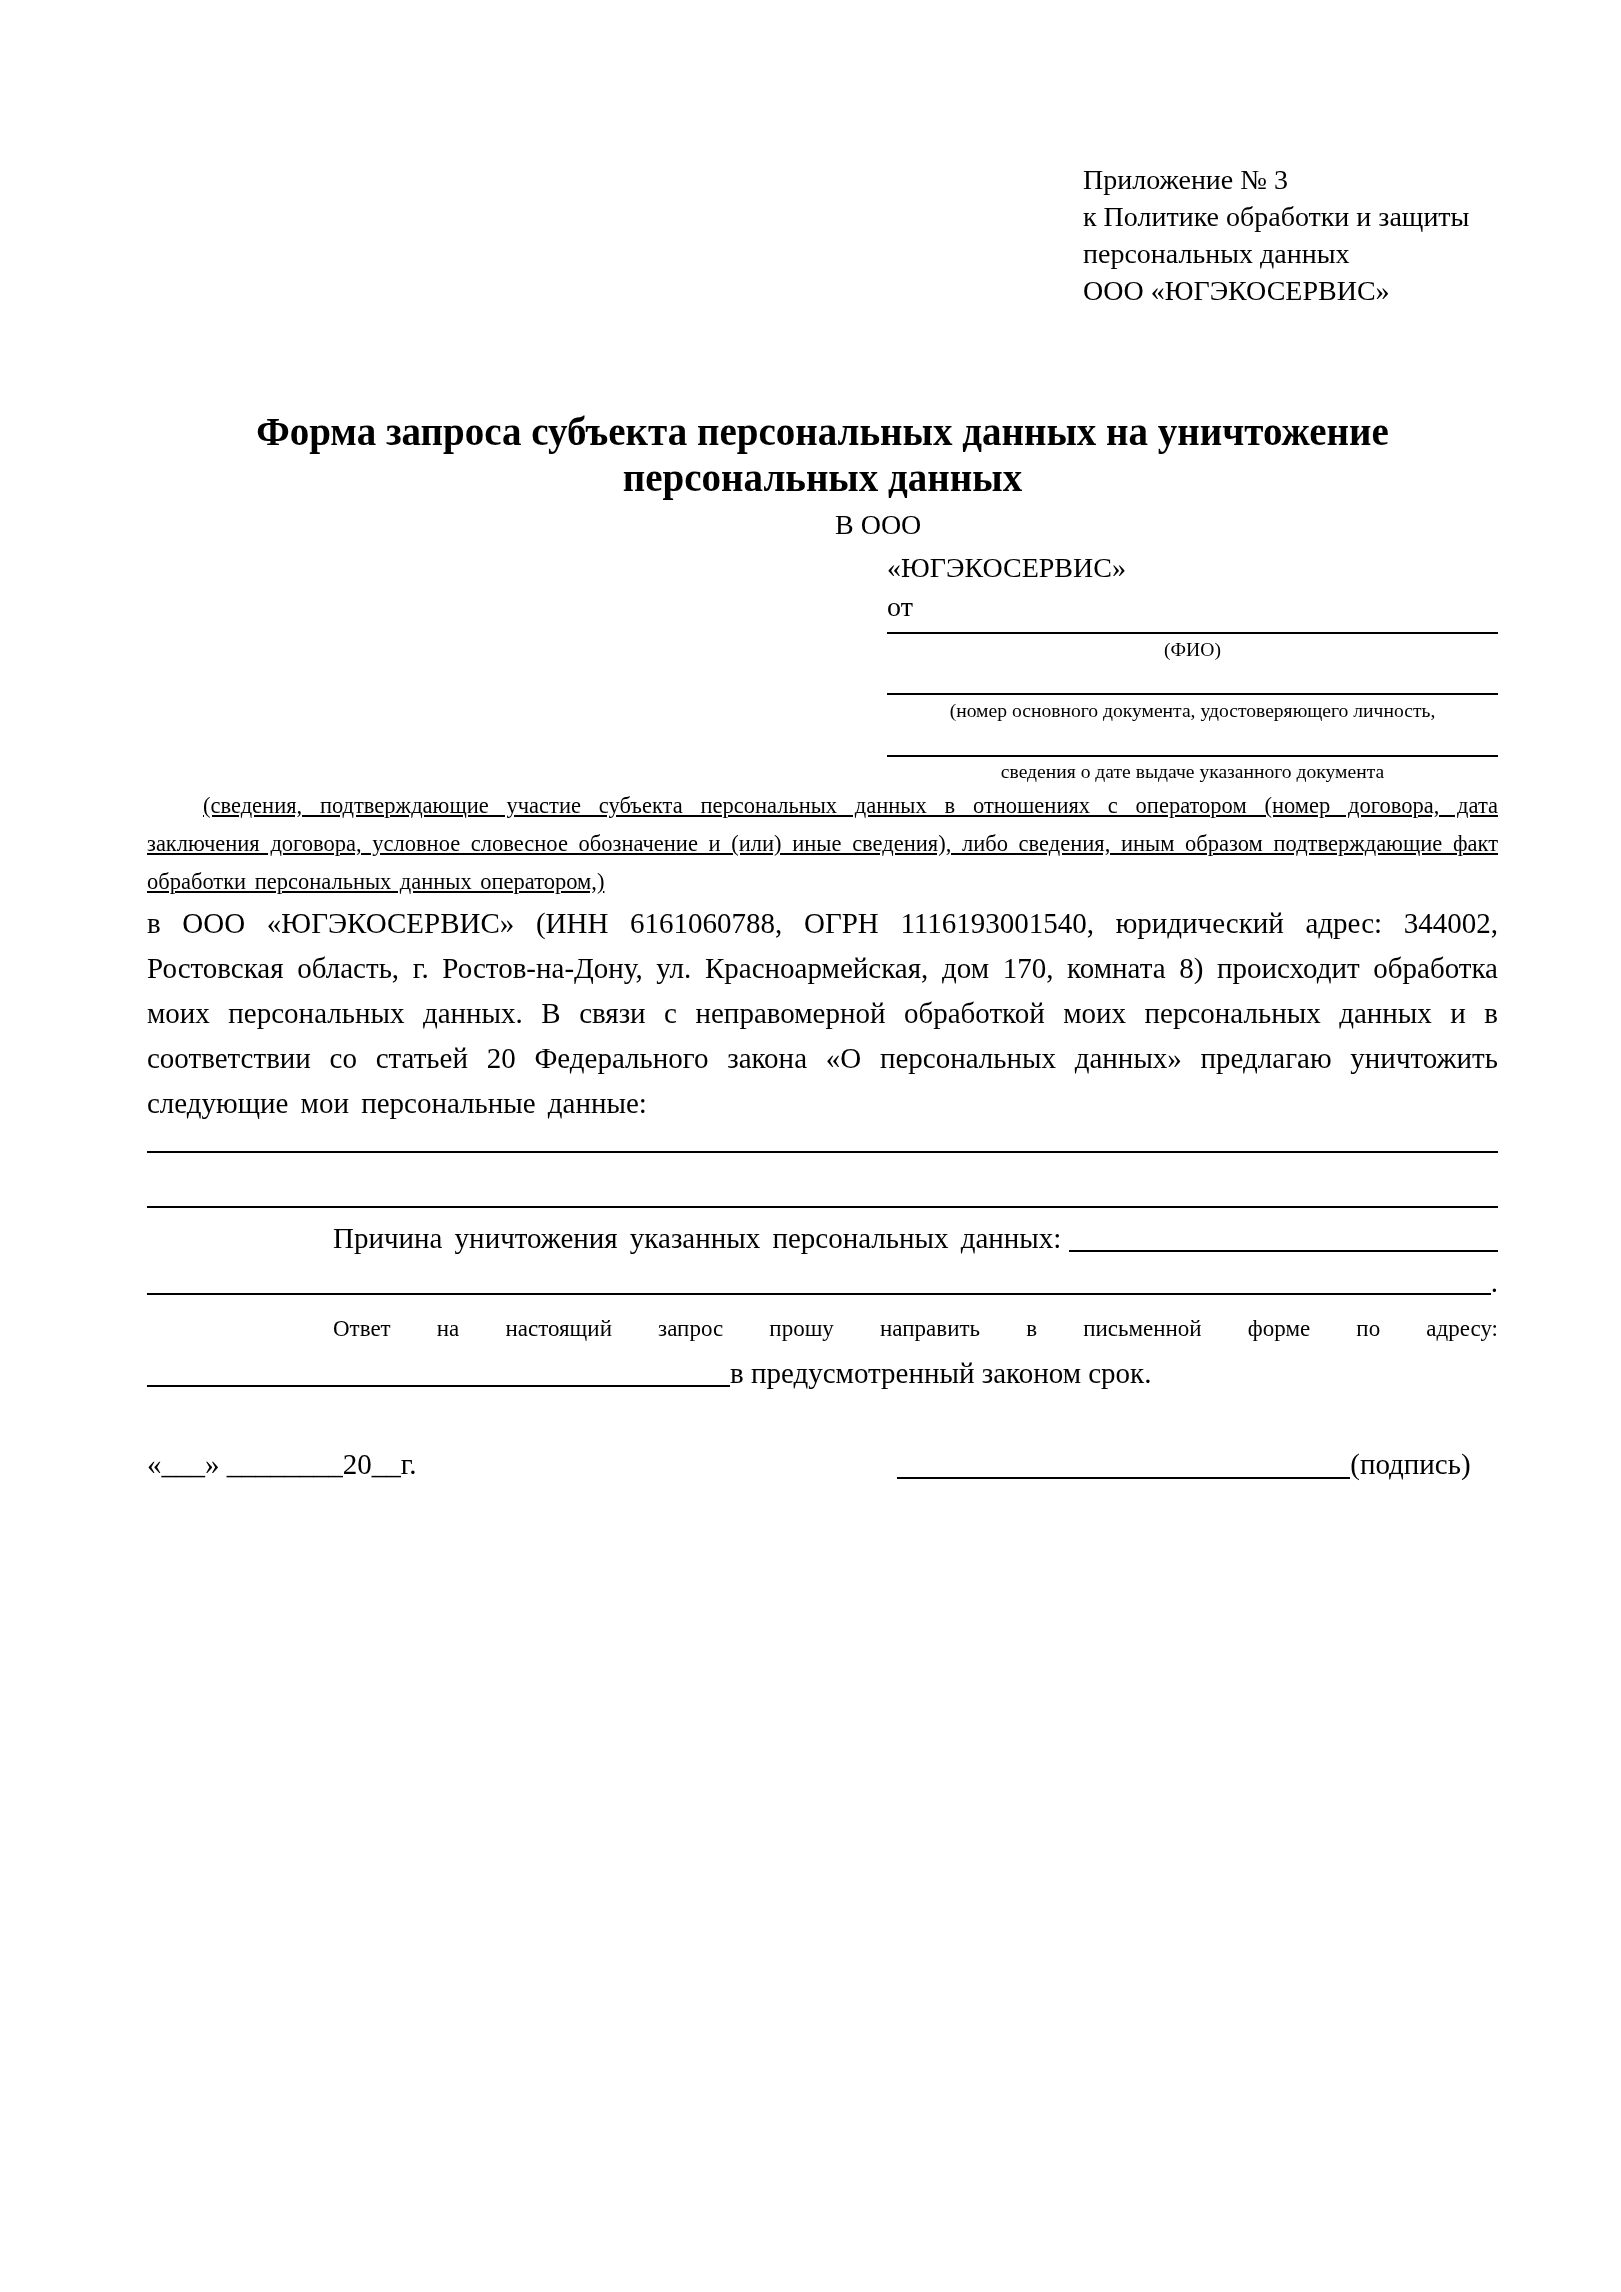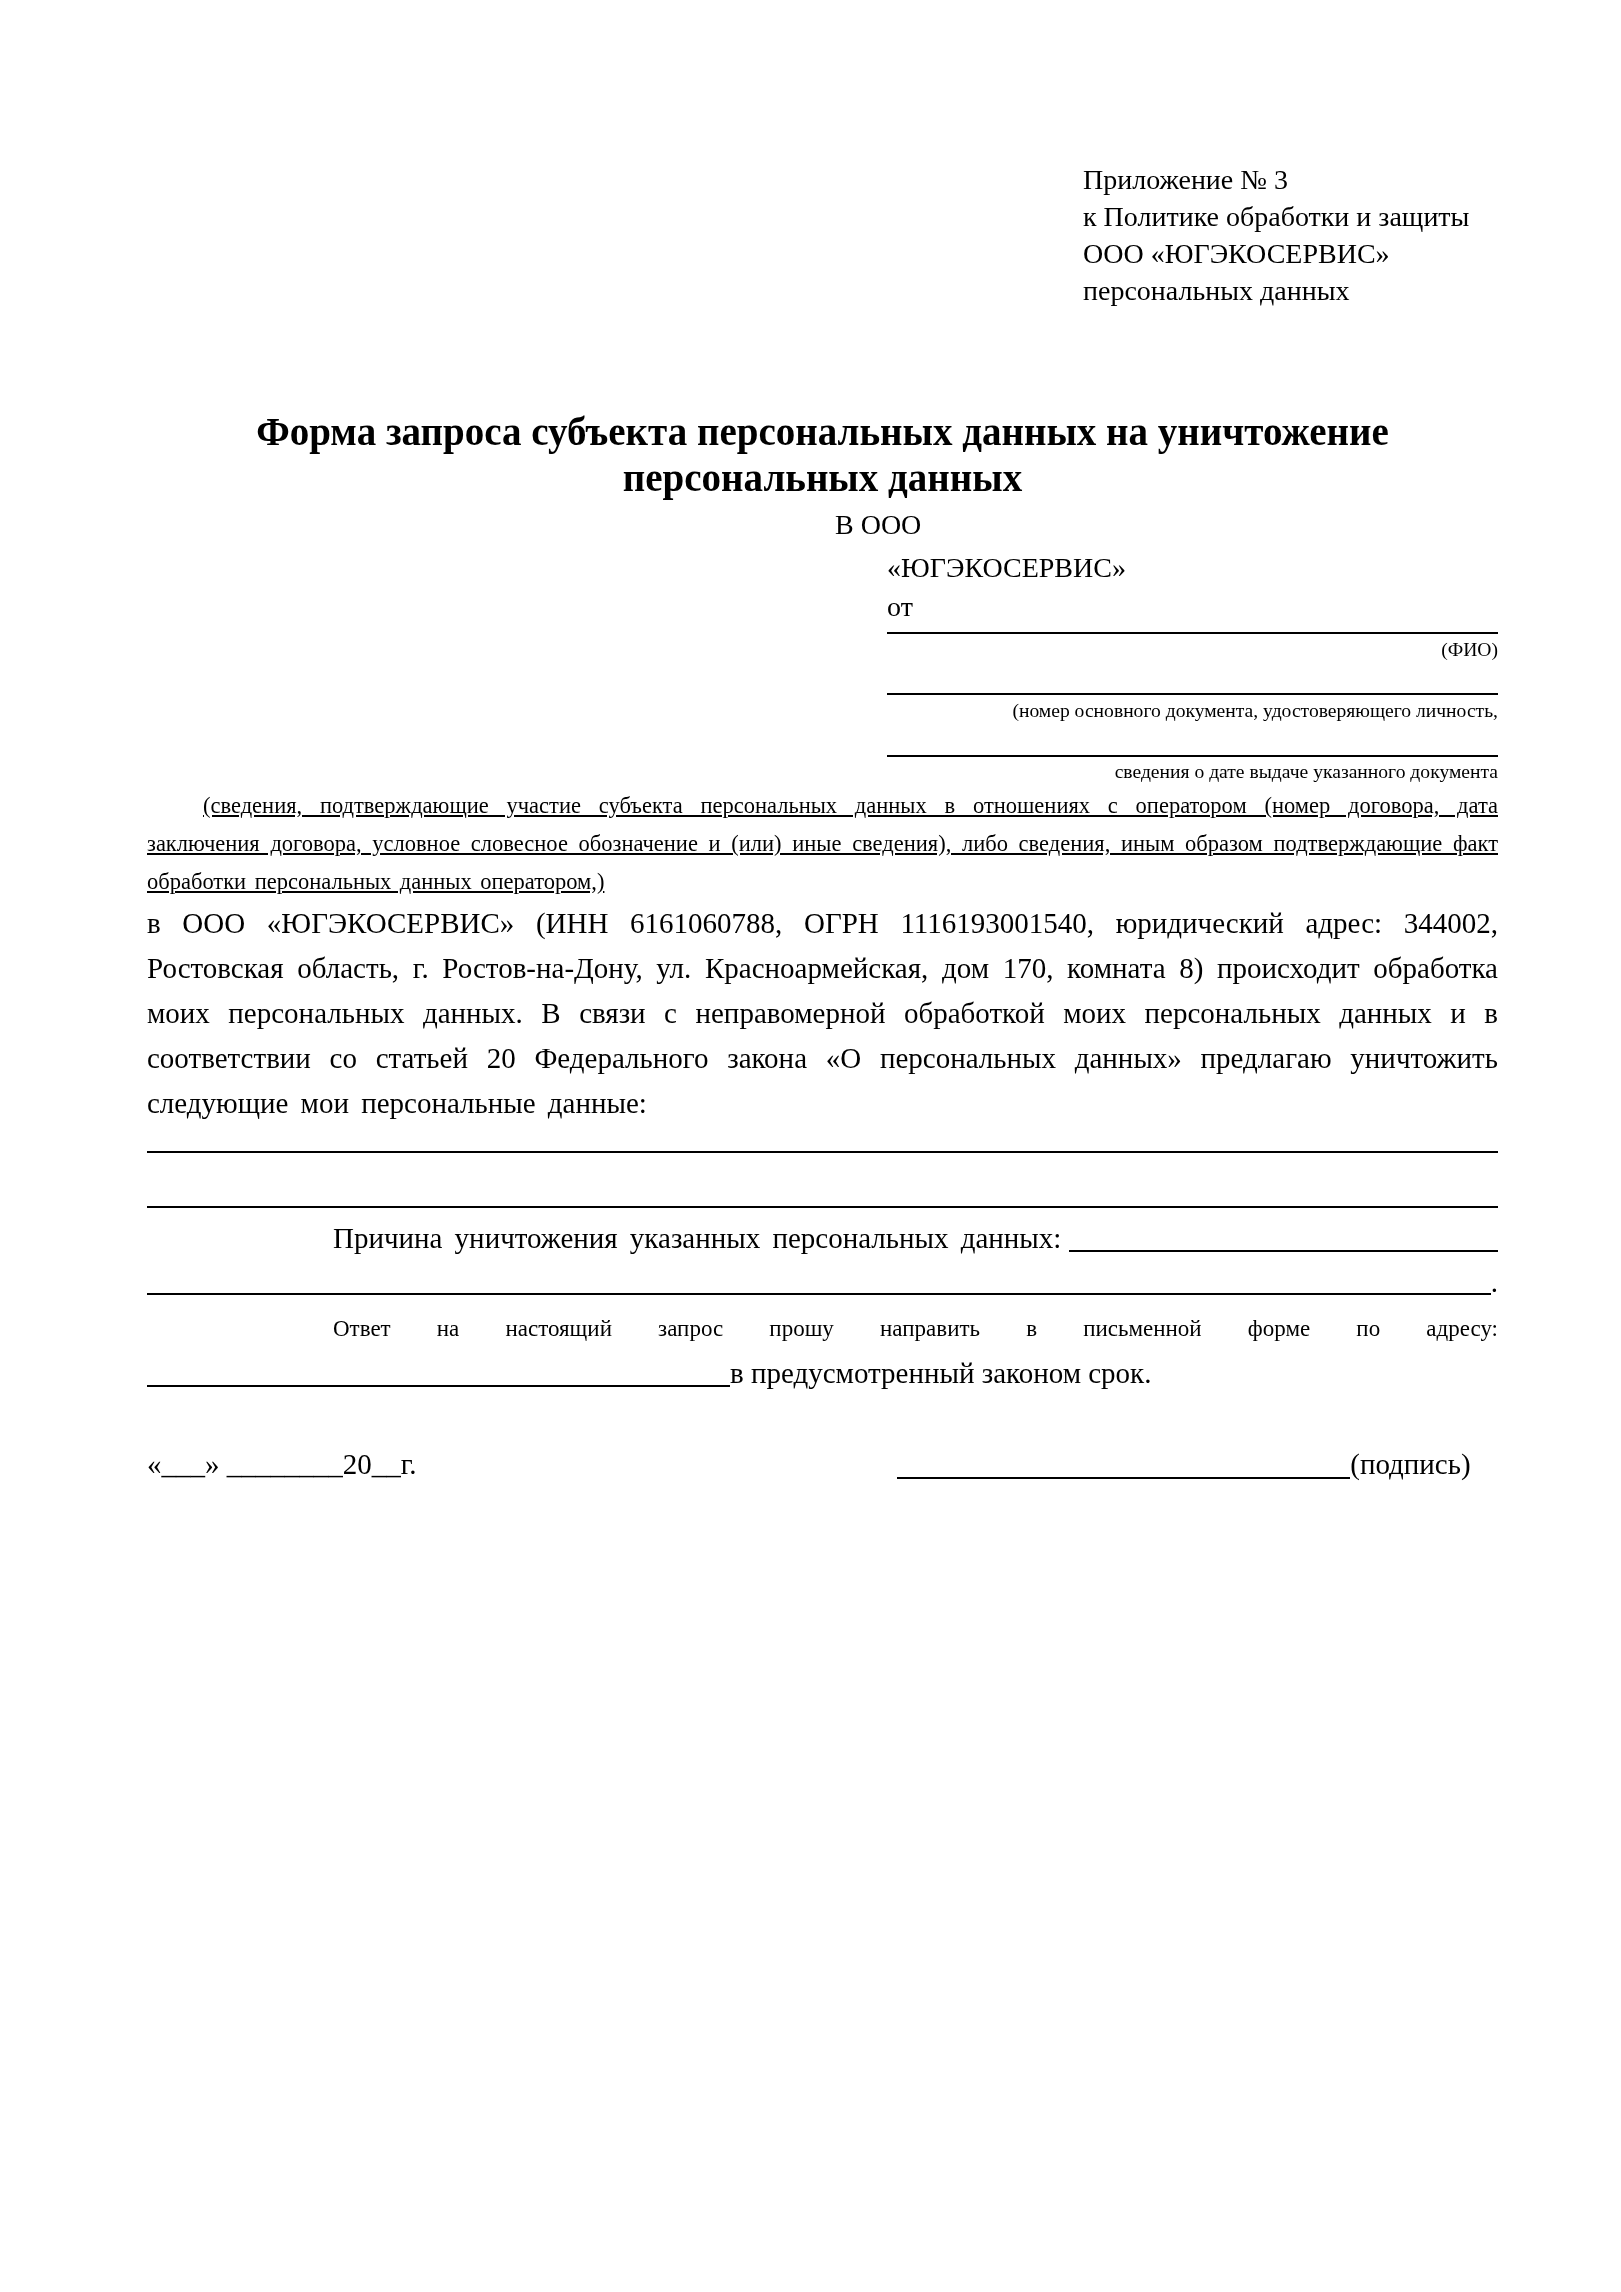--- a/index.html
+++ b/index.html
@@ -51,21 +51,21 @@
   .addr-from    { line-height: 35px; }
 
   .field { margin-top: 31px; }
   .field.first { margin-top: 7.8px; }
   .rule {
     height: 0;
     border-top: 2.9px solid #000;
   }
   .field-caption {
     margin-top: 2.9px;
-    text-align: right;
+    text-align: center;
     font-size: 19.6px;
     line-height: 25.5px;
   }
 
   
   .accordance {
     margin-top: 13.7px;
     display: flex;
     font-size: 29px;
     line-height: 45px;
@@ -164,22 +164,22 @@
   }
 </style>
 </head>
 <body>
 
 <div class="page">
 
   <div class="appendix">
     <div>Приложение № 3</div>
     <div>к Политике обработки и защиты</div>
+    <div>персональных данных</div>
     <div>ООО «ЮГЭКОСЕРВИС»</div>
-    <div>персональных данных</div>
   </div>
 
   <div class="title">Форма запроса субъекта персональных данных на уничтожение персональных данных</div>
 
   <div>
     <div class="addr-to">В ООО</div>
     <div class="addr-inner">
       <div class="addr-company">«ЮГЭКОСЕРВИС»</div>
       <div class="addr-from">от</div>
 

